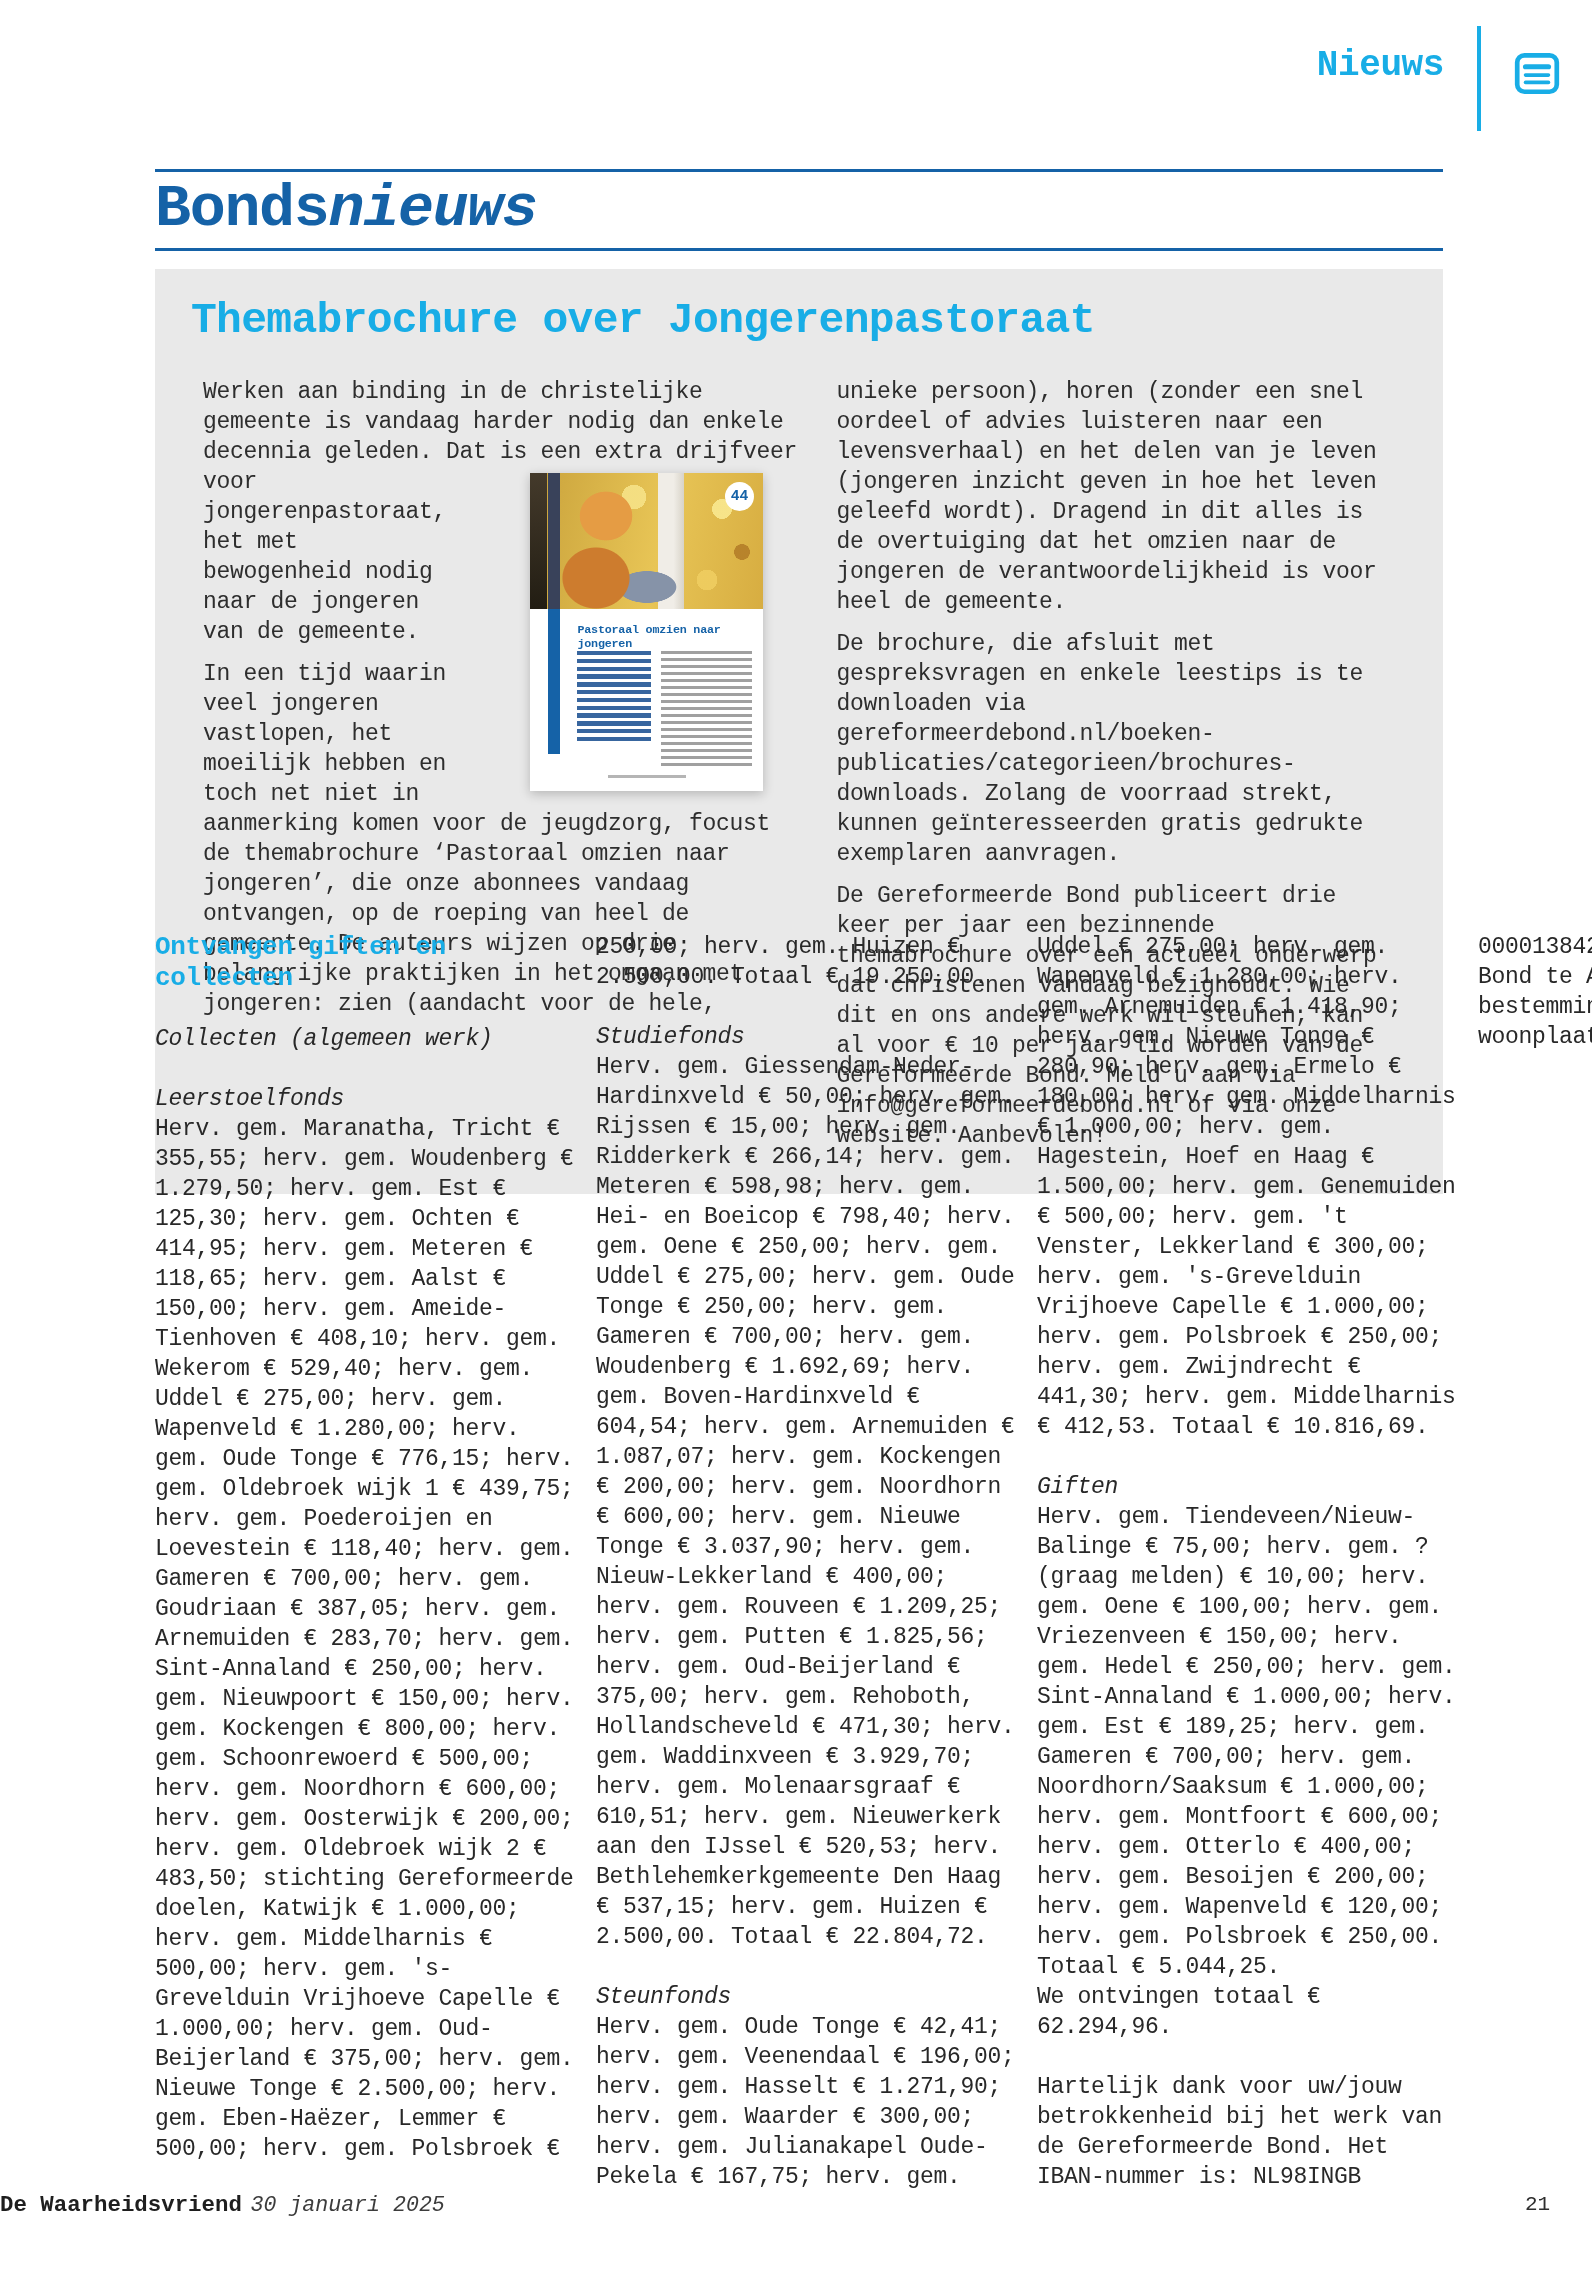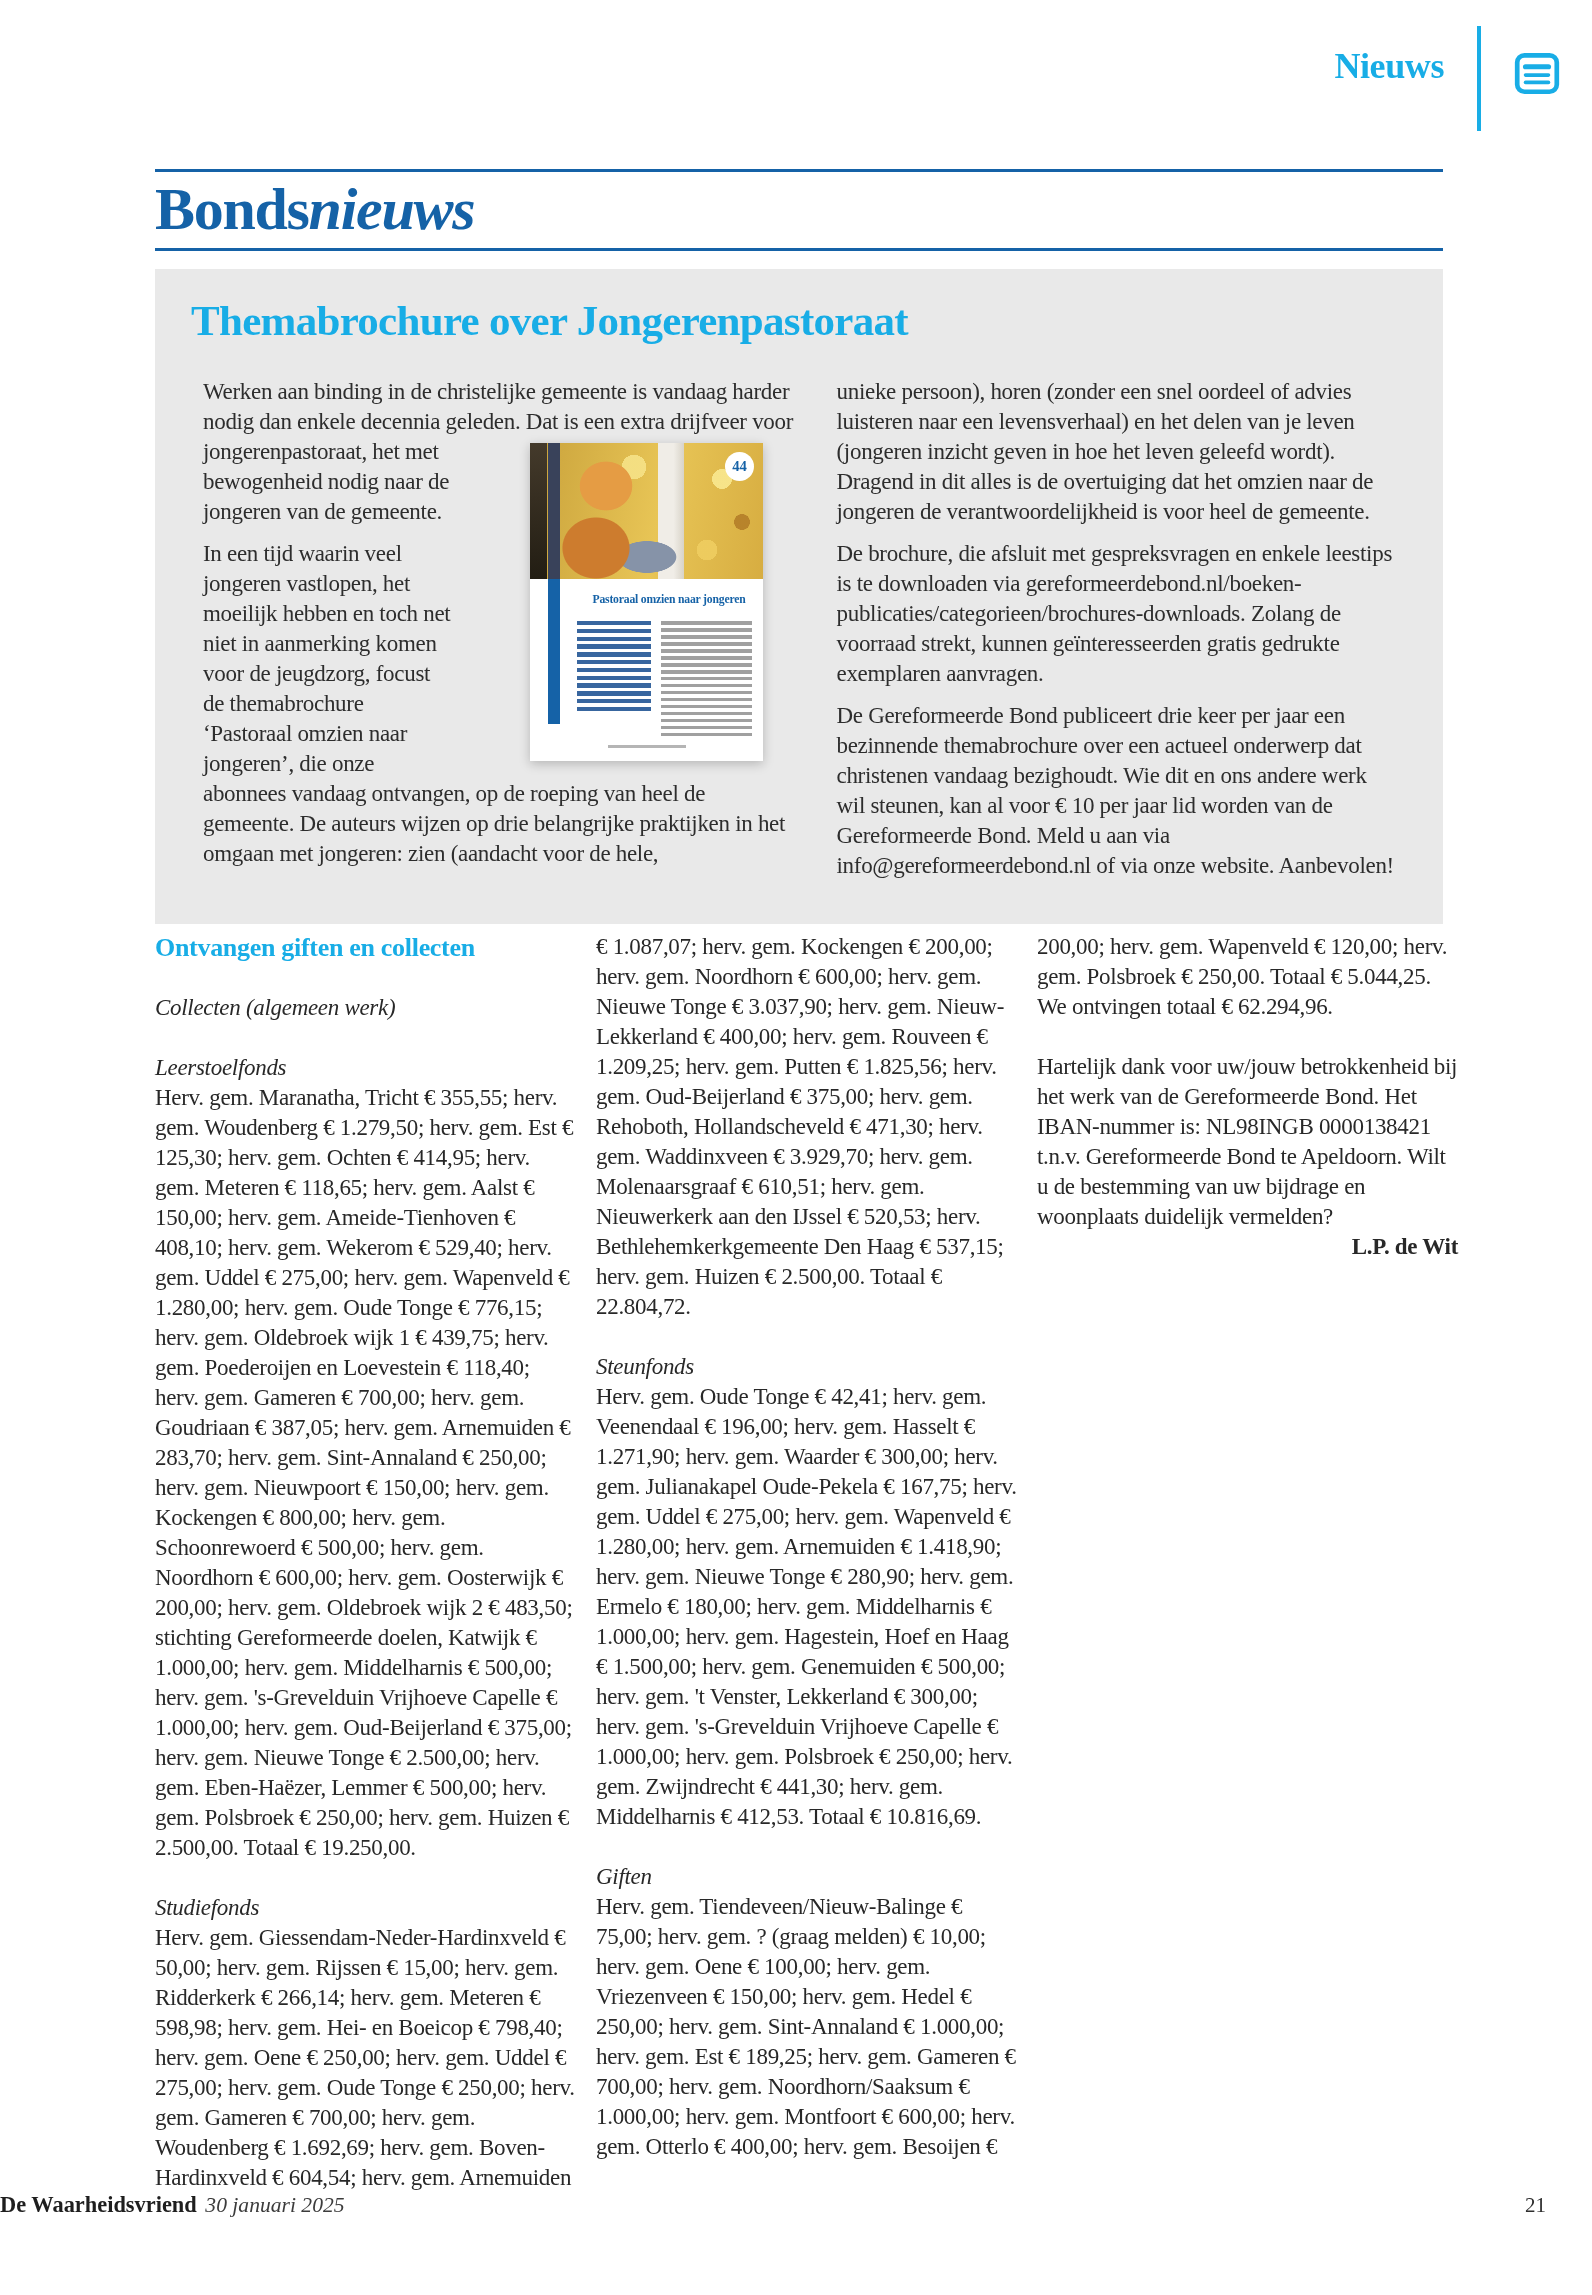--- a/index.html
+++ b/index.html
@@ -1,21 +1,21 @@
 <!DOCTYPE html>
 <html style="font-size:14px"><head>
 <meta charset="utf-8">
 <style>
   :root{
     --cyan:#1badе5;
   }
   html,body{margin:0;padding:0;background:#ffffff;}
   .page{
     position:relative; width:1592px; height:2295px; background:#fff;
-    font-family:Liberation Serif, serif; color:#282828; overflow:hidden;
+    font-family:Liberation Mono, monospace; color:#282828; overflow:hidden;
   }
   
   .section-label{
     position:absolute; top:45px; right:148px;
     font-size:36px; font-weight:700; color:#18ade6; letter-spacing:-0.4px;
   }
   .vrule{
     position:absolute; left:1477px; top:26px; width:3.5px; height:105px; background:#18ade6;
   }
   .news-icon{ position:absolute; left:1512px; top:48px; }
@@ -41,21 +41,21 @@
   .feature-cols{ display:flex; gap:14px; font-size:23px; line-height:30px; letter-spacing:-0.3px; color:#2d2d2d;}
   .fcol-left{ width:620px; }
   .fcol-right{ width:586px; }
   .feature-cols p{ margin:12px; }
   
   .brochure{
     display:block; float:right; position:relative;
     width:233px; height:318px; margin:5.2px 35px 8.6px 74px;
     background:#ffffff; box-shadow:0 2.6px 10.4px rgba(0,0,0,0.22);
   }
-  .brochure span{display:block;text-align:center;}
+  .brochure span{display:block;}
   .b-photo{
     position:absolute; left:0; top:0; width:233px; height:136px;
     background-color:#d8a83e;
     background-repeat:no-repeat;
     background-image:
       linear-gradient(#39425a,#39425a),
       linear-gradient(180deg,#443a2b,#221d13),
       radial-gradient(43px 40px at 76px 43px, #e59c44 0 60%, rgba(229,156,68,0) 62%),
       radial-gradient(55px 50px at 66px 105px, #cd7c2e 0 60%, rgba(205,124,46,0) 62%),
       radial-gradient(48px 26px at 117px 114px, #8693a8 0 60%, rgba(134,147,168,0) 62%),

